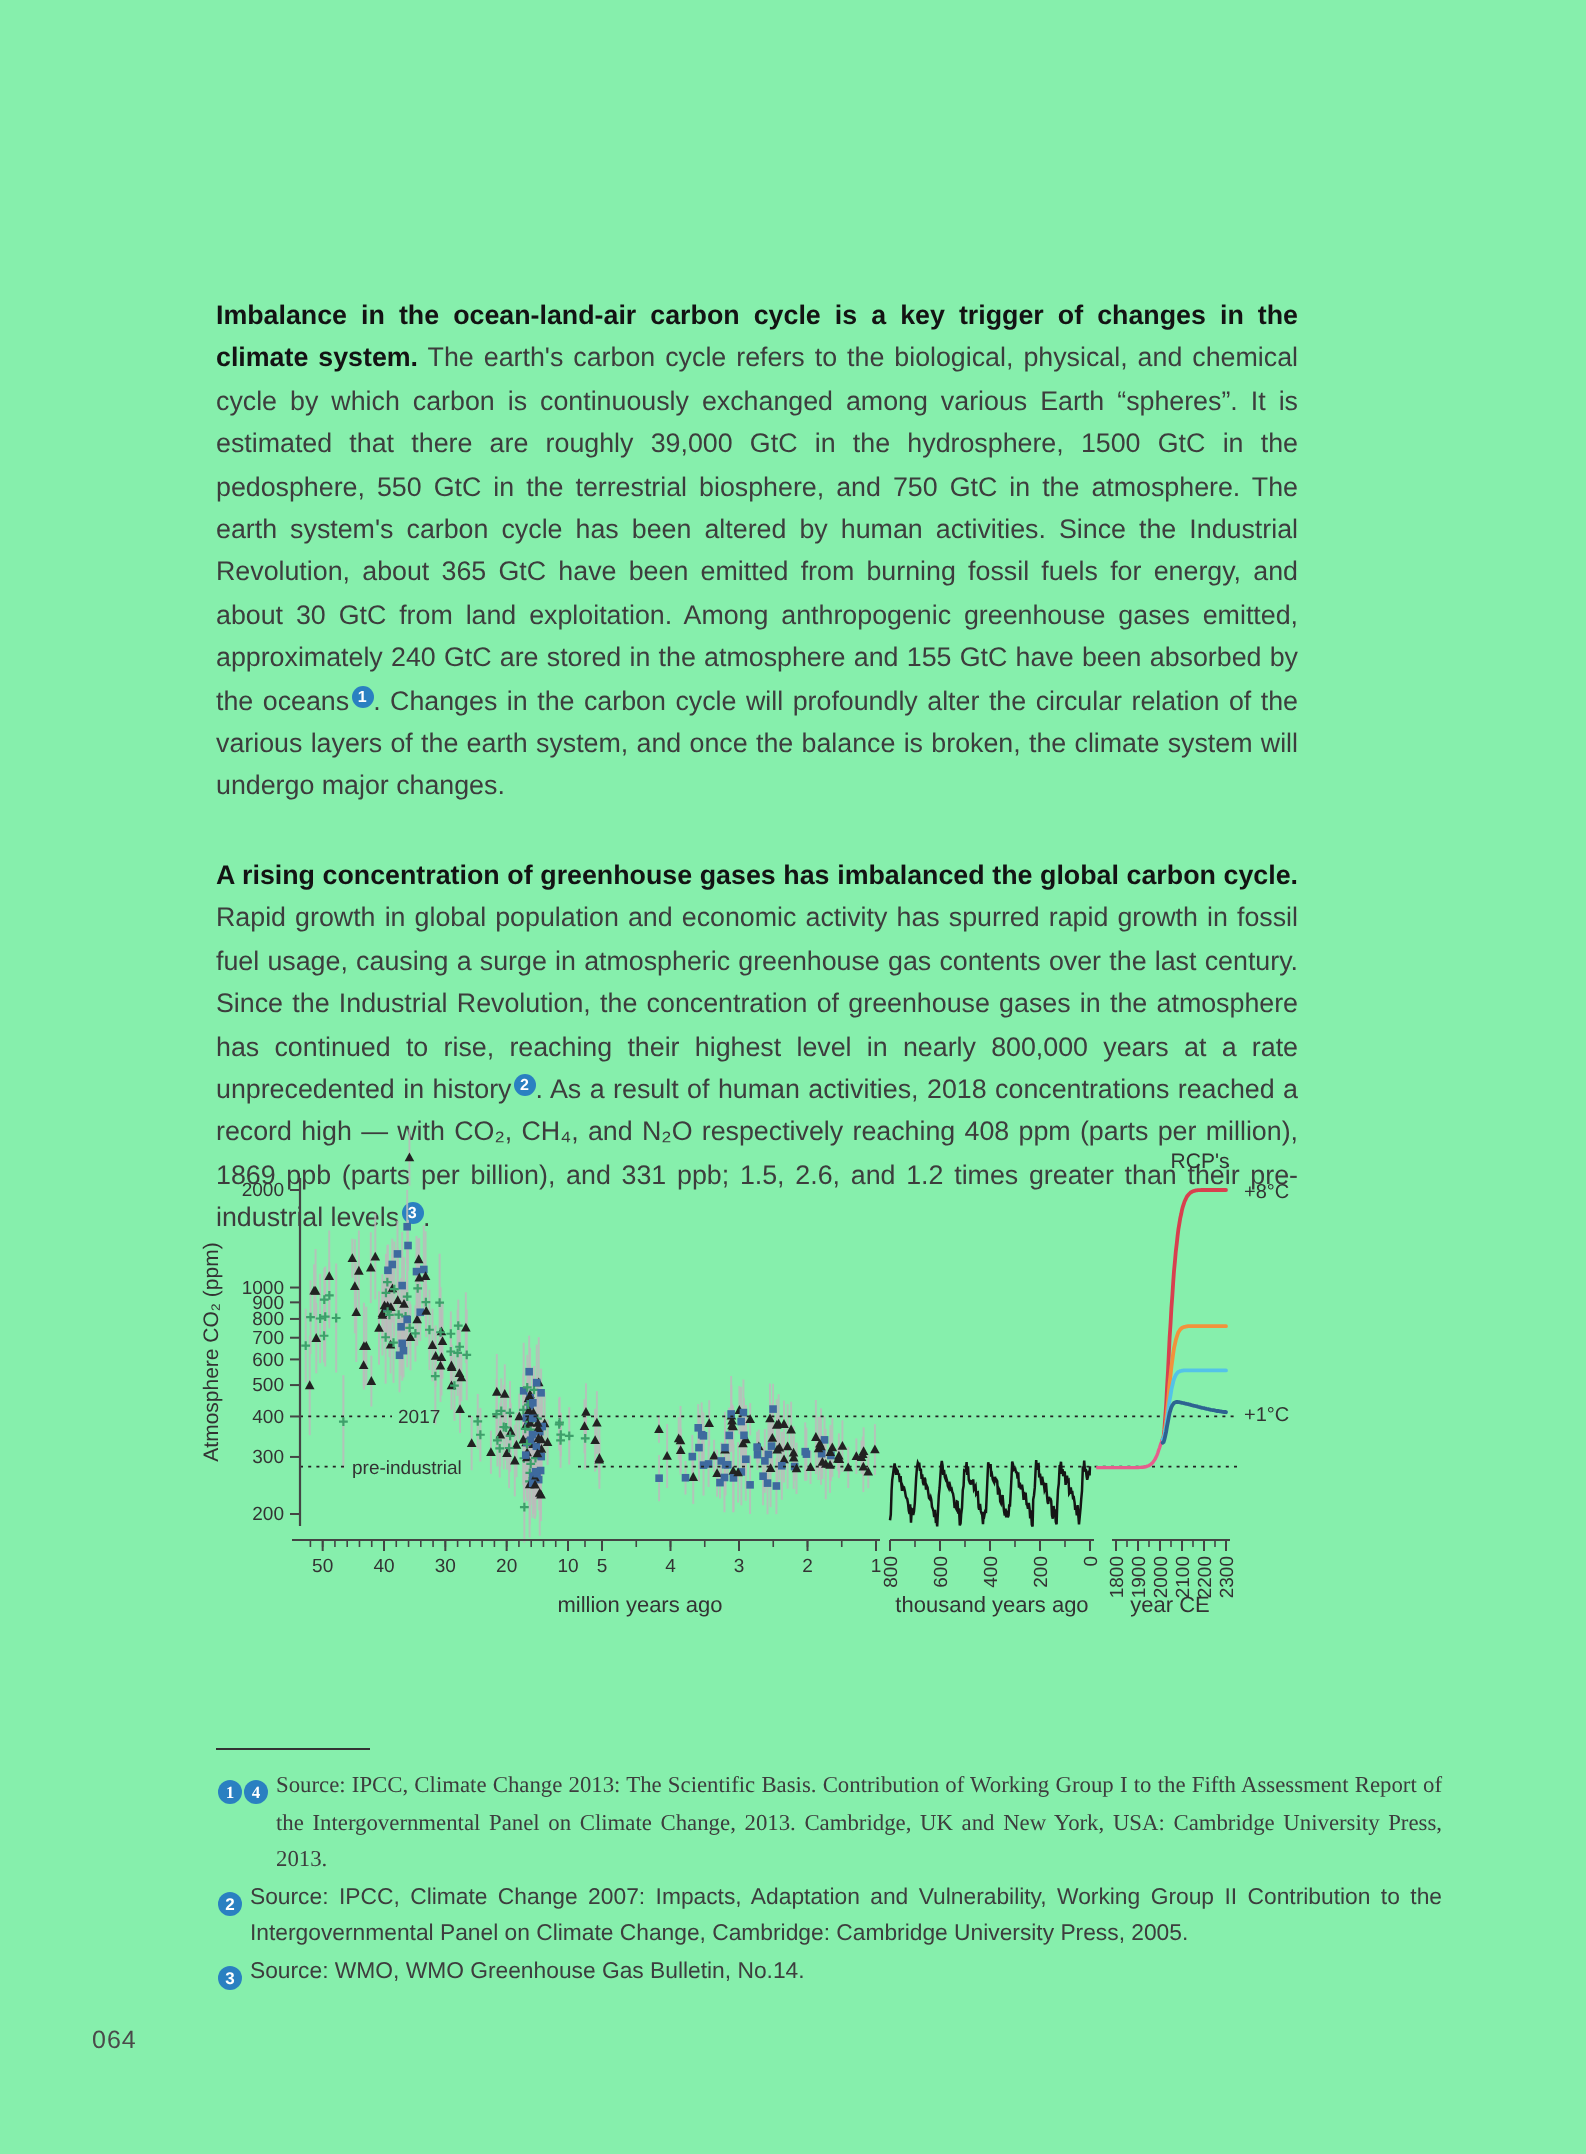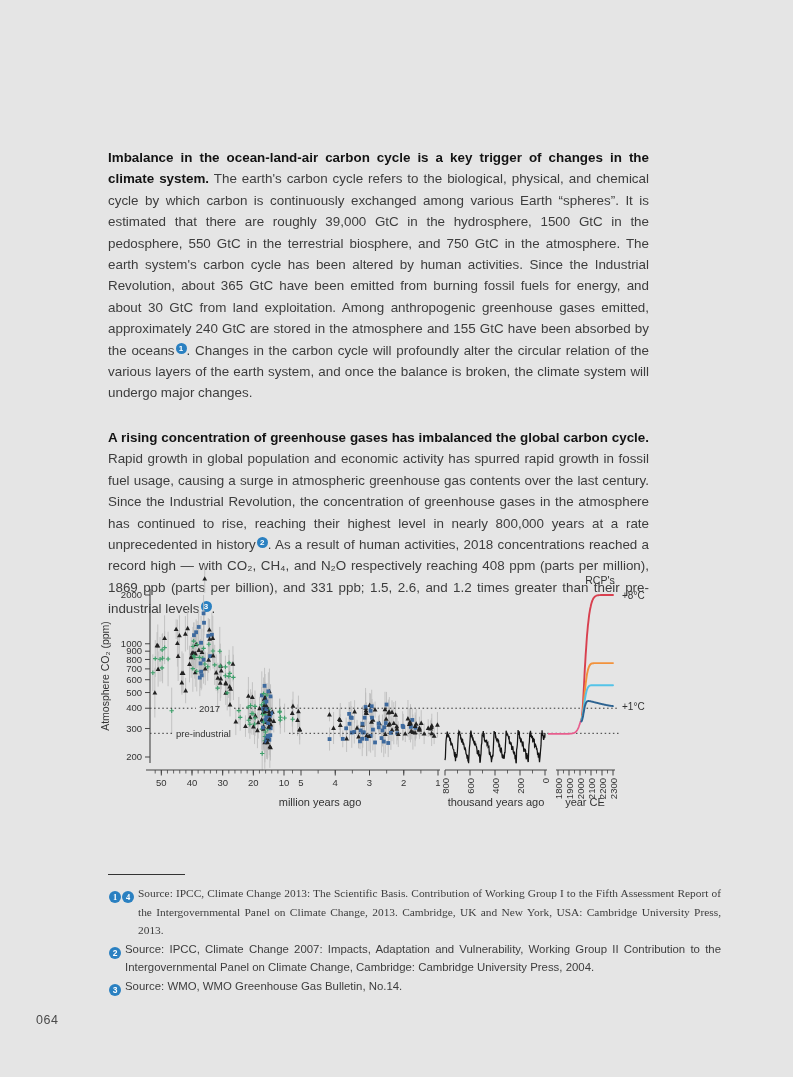--- a/index.html
+++ b/index.html
@@ -1,17 +1,17 @@
 <!DOCTYPE html>
 <html><head>
 <meta charset="utf-8">
 <style>
   html,body { margin:0; padding:0; background:#ffffff; }
   .page {
-    position:relative; width:793px; height:1077px; background:#e5e5e5;
+    position:relative; width:793px; height:1077px; background:#86efac;
     font-family:"Liberation Sans","DejaVu Sans",sans-serif; overflow:hidden;
   }
   .content { position:absolute; left:108px; top:147px; width:541px; }
   .para {
     font-size:13.4px; line-height:21.4px; text-align:justify;
     color:#3d3d3d; margin:0 0 23px 0;
   }
   .para b { color:#131313; }
   .fnref {
     display:inline-block; width:11px; height:11px; border-radius:50%;
@@ -27,21 +27,21 @@
   .rule { position:absolute; left:108px; top:874px; width:77px; border-top:1.4px solid #333; }
   .footnotes {
     position:absolute; left:108px; top:884px; width:613px;
     font-size:11.4px; line-height:18.6px; color:#3d3d3d; text-align:justify;
   }
   .fn { position:relative; }
   .fn.double { padding-left:30px;font-family:Liberation Serif, serif; }
   .fn.single { padding-left:17px; }
   .fn .marks { position:absolute; left:0; top:3px; white-space:nowrap; }
   .fn .marks .fnref { vertical-align:0; width:12px; height:12px; line-height:12px; font-size:8.5px; }
-  .pagenum { position:absolute; left:36px; top:1013px; font-size:12.5px; color:#4a4a4a; letter-spacing:0.5px; }
+  .pagenum { position:absolute; left:46px; top:1013px; font-size:12.5px; color:#4a4a4a; letter-spacing:0.5px; }
   .chart { position:absolute; left:95px; top:563px; width:665px; height:265px; }
   svg text { font-family:"Liberation Sans","DejaVu Sans",sans-serif; fill:#333; }
 </style>
 </head>
 <body>
 
 <div class="page">
 
   <div class="content" id="paragraphs">
       <p class="para"><b>Imbalance in the ocean-land-air carbon cycle is a key trigger of changes in the climate system.</b> The earth's carbon cycle refers to the biological, physical, and chemical cycle by which carbon is continuously exchanged among various Earth “spheres”. It is estimated that there are roughly 39,000 GtC in the hydrosphere, 1500 GtC in the pedosphere, 550 GtC in the terrestrial biosphere, and 750 GtC in the atmosphere. The earth system's carbon cycle has been altered by human activities. Since the Industrial Revolution, about 365 GtC have been emitted from burning fossil fuels for energy, and about 30 GtC from land exploitation. Among anthropogenic greenhouse gases emitted, approximately 240 GtC are stored in the atmosphere and 155 GtC have been absorbed by the oceans<span class="fnref">1</span>. Changes in the carbon cycle will profoundly alter the circular relation of the various layers of the earth system, and once the balance is broken, the climate system will undergo major changes.</p>
@@ -762,19 +762,19 @@
         <text x="401" y="243" font-size="11" text-anchor="middle">thousand years ago</text>
         <text x="490" y="243" font-size="11" text-anchor="middle">year CE</text>
       </svg>
   </div>
 
 
   <div class="rule"></div>
 
   <div class="footnotes" id="footnotes">
       <div class="fn double"><span class="marks"><span class="fnref">1</span><span class="fnref">4</span></span><span>Source: IPCC, Climate Change 2013: The Scientific Basis. Contribution of Working Group I to the Fifth Assessment Report of the Intergovernmental Panel on Climate Change, 2013. Cambridge, UK and New York, USA: Cambridge University Press, 2013.</span></div>
-      <div class="fn single"><span class="marks"><span class="fnref">2</span></span><span>Source: IPCC, Climate Change 2007: Impacts, Adaptation and Vulnerability, Working Group II Contribution to the Intergovernmental Panel on Climate Change, Cambridge: Cambridge University Press, 2004.</span></div>
+      <div class="fn single"><span class="marks"><span class="fnref">2</span></span><span>Source: IPCC, Climate Change 2007: Impacts, Adaptation and Vulnerability, Working Group II Contribution to the Intergovernmental Panel on Climate Change, Cambridge: Cambridge University Press, 2005.</span></div>
       <div class="fn single"><span class="marks"><span class="fnref">3</span></span><span>Source: WMO, WMO Greenhouse Gas Bulletin, No.14.</span></div>
     </div>
 
   <div class="pagenum">064</div>
 
 </div>
 
 </body></html>

